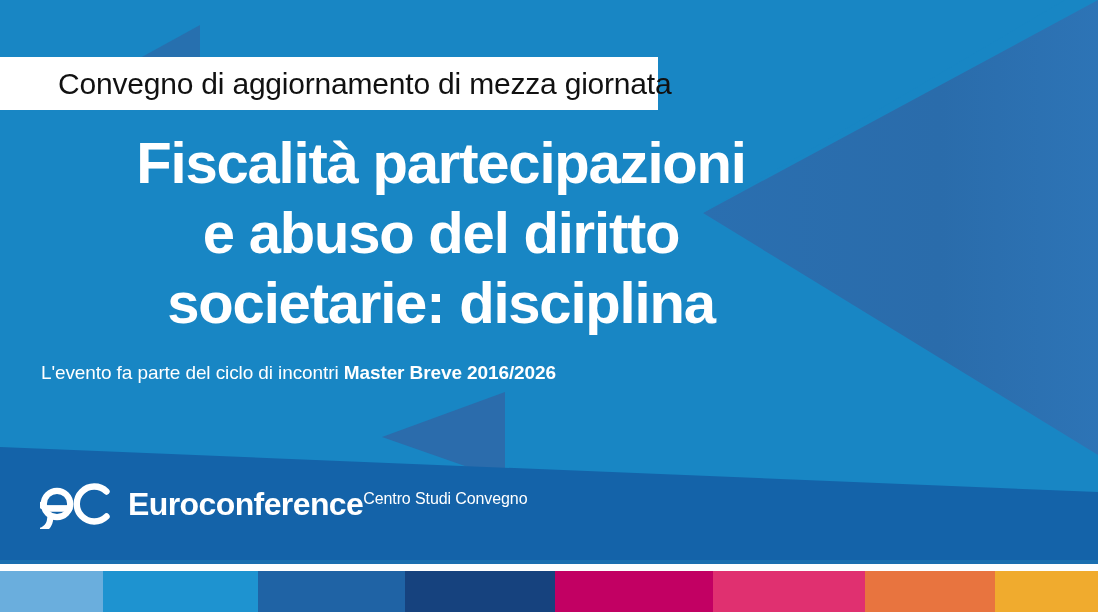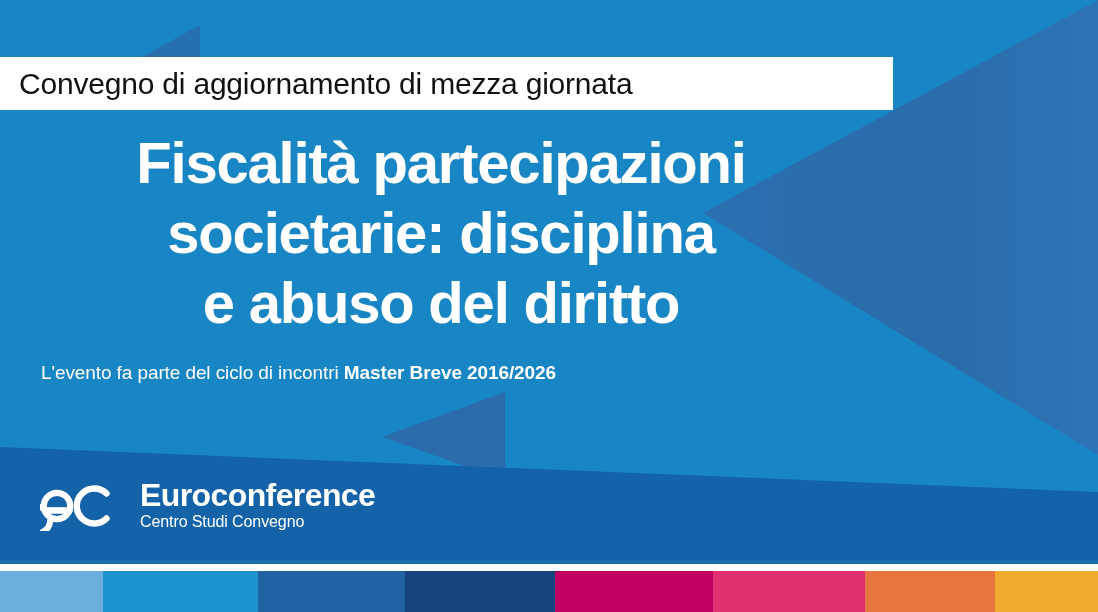--- a/index.html
+++ b/index.html
@@ -25,27 +25,27 @@
     inset: 0;
     width: 1098px;
     height: 612px;
   }
 
   
   .kicker-strip {
     position: absolute;
     left: 0;
     top: 57px;
-    width: 893px;
+    width: 658px;
     height: 53px;
     background: #ffffff;
     display: flex;
     align-items: center;
     box-sizing: border-box;
-    padding-left: 19px;
+    padding-left: 58px;
   }
   .kicker-text {
     font-size: 30px;
     line-height: 1;
     color: #111111;
     letter-spacing: -0.2px;
     white-space: nowrap;
     font-weight: 400;
   }
 
@@ -90,23 +90,22 @@
     align-items: center;
     gap: 12px;
   }
   .logo-mark {
     display: block;
     width: 76px;
     height: 50px;
   }
   .logo-words {
     display: flex;
-    flex-direction: column;
+    flex-direction: row;
     justify-content: center;
-    margin-left: 12px;
   }
   .logo-name {
     font-size: 32px;
     font-weight: 700;
     color: #ffffff;
     line-height: 1.0;
     letter-spacing: -0.6px;
   }
   .logo-tagline {
     font-size: 16px;
@@ -160,22 +159,22 @@
     <rect x="0" y="560" width="1098" height="4" fill="#1b6fb0"></rect>
     <rect x="0" y="564" width="1098" height="7" fill="#ffffff"></rect>
   </svg>
 
   <div class="kicker-strip">
     <span class="kicker-text">Convegno di aggiornamento di mezza giornata</span>
   </div>
 
   <div class="headline">
     <div class="headline-line">Fiscalità partecipazioni</div>
+    <div class="headline-line">e abuso del diritto</div>
     <div class="headline-line">societarie: disciplina</div>
-    <div class="headline-line">e abuso del diritto</div>
   </div>
 
   <div class="subline">
     <span>L'evento fa parte del ciclo di incontri </span><span class="strong">Master Breve 2016/2026</span>
   </div>
 
   <div class="logo">
     <svg class="logo-mark" viewBox="0 0 76 50" aria-hidden="true">
 
       <path d="M29.5 29.5 H6.2

